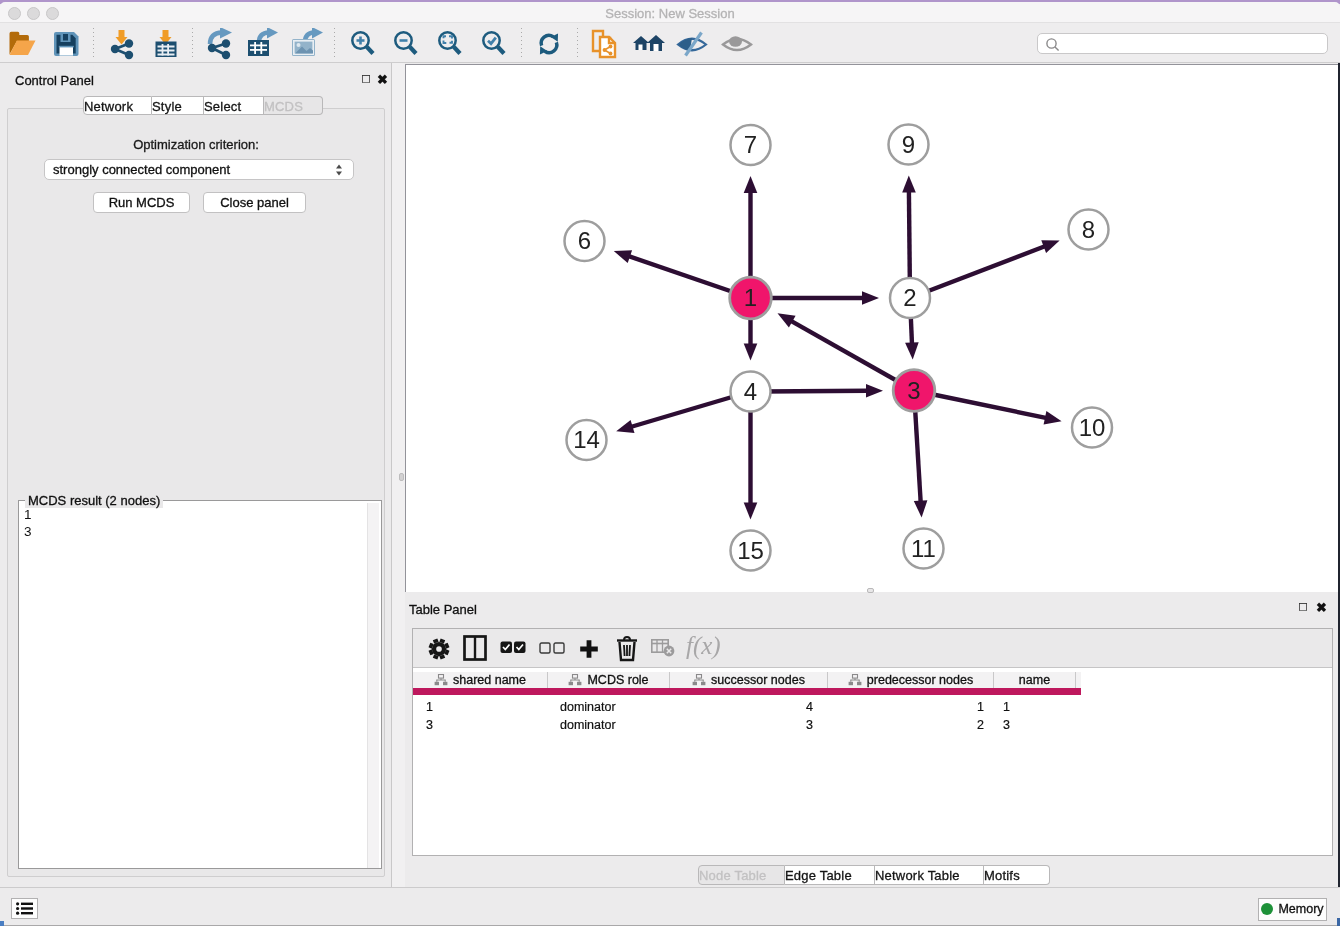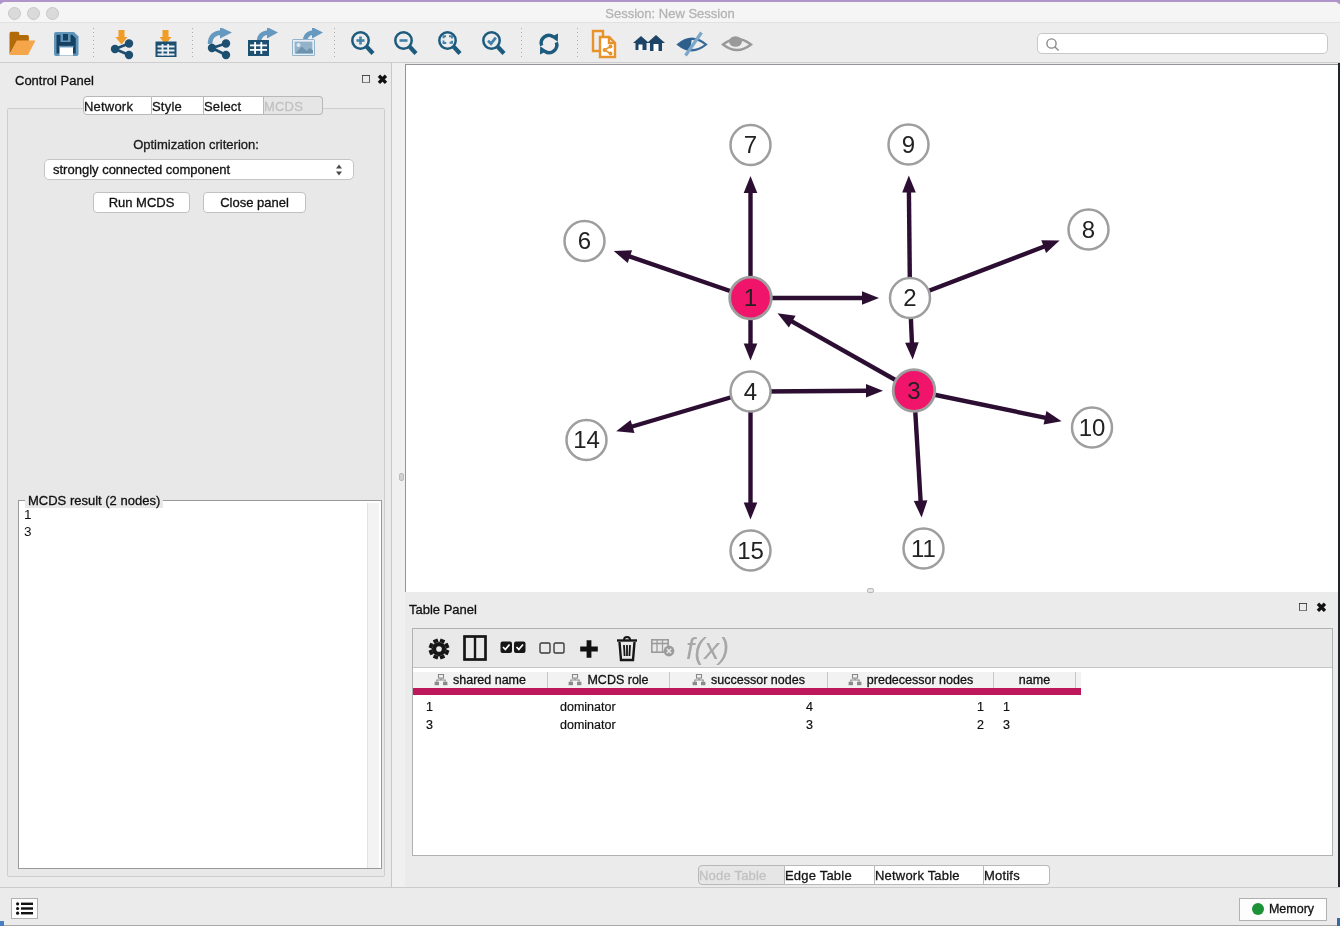--- a/index.html
+++ b/index.html
@@ -37,21 +37,21 @@
 #tphead{position:absolute;left:4px;top:10px;font-size:13px;color:#111}
 #tpbox{position:absolute;left:7px;top:36px;width:921px;height:228px;background:#fff;border:1px solid #b2b1b2}
 #tptools{position:absolute;left:0;top:0;width:919px;height:39px;background:#eae9ea;border-bottom:1px solid #c6c5c6}
 #thead{position:absolute;left:0;top:43px;width:668px;height:23px;background:#f3f2f3;border-bottom:7px solid #be185d;display:flex;font-size:12.5px;color:#111}
 .th{border-right:1px solid #c9c8c9;display:flex;align-items:center;justify-content:center;gap:5px}
 .trow{position:absolute;font-size:12.5px;color:#111;height:18px;line-height:18px}
 .tabs2{position:absolute;display:flex;height:20px}
 
 #statusbar{position:absolute;left:0;top:887px;width:1340px;height:39px;background:#ecebec;border-top:1px solid #cccbcc;border-bottom:1px solid #a9a8a9}
 #listbtn{position:absolute;left:11px;top:10px;width:27px;height:21px;background:#fdfdfd;border:1px solid #b2b1b2}
-#membtn{position:absolute;right:13px;top:10px;width:88px;height:23px;background:#fdfdfd;border:1px solid #b2b1b2;font-size:12.5px;color:#111;text-align:center;line-height:21px}
+#membtn{position:absolute;right:13px;top:10px;width:69px;height:23px;background:#fdfdfd;border:1px solid #b2b1b2;font-size:12.5px;color:#111;text-align:center;line-height:21px}
 .tab,.btn,#dropdown,#optlabel,#cphead,#tphead,.th,#membtn,#mcdslabel,#wintitle{-webkit-text-stroke:0.3px}
 .trow{-webkit-text-stroke:0.2px}
 </style></head>
 <body>
 <div id="deskstrip"></div>
 <div id="mactitle">
   <div class="tl" style="left:8px"></div>
   <div class="tl" style="left:27px"></div>
   <div class="tl" style="left:46px"></div>
   <div id="wintitle">Session: New Session</div>
@@ -317,21 +317,21 @@
           <line x1="14" y1="10" x2="13.4" y2="21" stroke="#161616" stroke-width="1.8"></line>
         </svg>
       <svg style="position:absolute;left:238px;top:10px" width="24" height="18" viewBox="0 0 24 18">
           <rect x="0.8" y="0.8" width="16.4" height="12.4" fill="none" stroke="#9c9b9c" stroke-width="1.6"></rect>
           <line x1="1" y1="4.5" x2="17" y2="4.5" stroke="#9c9b9c" stroke-width="1.6"></line>
           <line x1="6" y1="1" x2="6" y2="13" stroke="#9c9b9c" stroke-width="1.3"></line>
           <line x1="11.5" y1="1" x2="11.5" y2="13" stroke="#9c9b9c" stroke-width="1.3"></line>
           <circle cx="18" cy="12" r="5.4" fill="#9c9b9c"></circle>
           <path d="M15.8 9.8 L20.2 14.2 M20.2 9.8 L15.8 14.2" stroke="#eae9ea" stroke-width="1.5"></path>
         </svg>
-      <div style="position:absolute;left:273px;top:3px;font-family:Liberation Sans, sans-serif;font-style:italic;font-size:30px;color:#a8a7a8">f(x)</div>
+      <div style="position:absolute;left:273px;top:3px;font-family:Liberation Serif, serif;font-style:italic;font-size:25px;color:#a8a7a8">f(x)</div>
     </div>
     <div id="thead">
       <div class="th" style="width:135px"><svg width="14" height="12" viewBox="0 0 14 12">
             <rect x="4.5" y="0.5" width="5" height="3.6" fill="none" stroke="#8a898a" stroke-width="1.1"></rect>
             <rect x="0.6" y="7.8" width="4.4" height="3.4" fill="#8a898a"></rect>
             <rect x="9" y="7.8" width="4.4" height="3.4" fill="#8a898a"></rect>
             <path d="M7 4.5 V6 M2.8 7.8 V6 H11.2 V7.8" fill="none" stroke="#8a898a" stroke-width="1.1"></path>
           </svg>shared name</div>
       <div class="th" style="width:122px"><svg width="14" height="12" viewBox="0 0 14 12">
             <rect x="4.5" y="0.5" width="5" height="3.6" fill="none" stroke="#8a898a" stroke-width="1.1"></rect>

